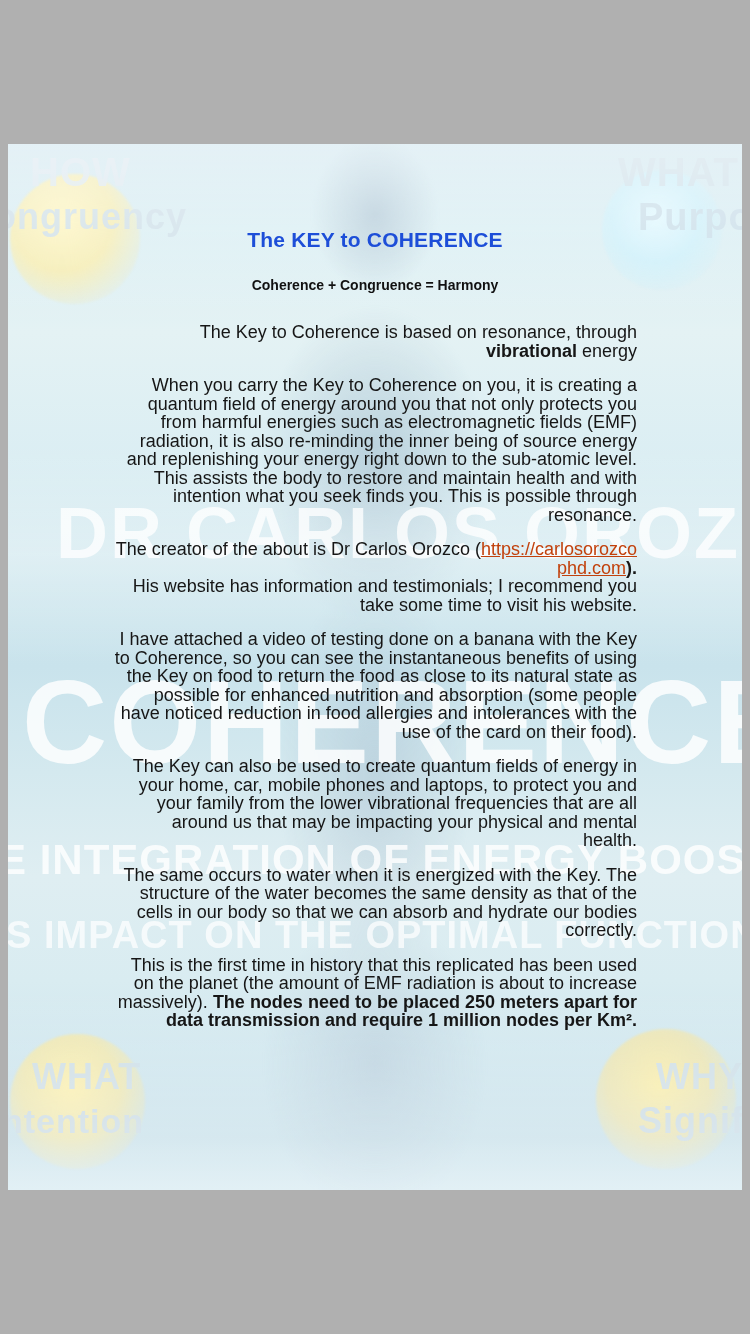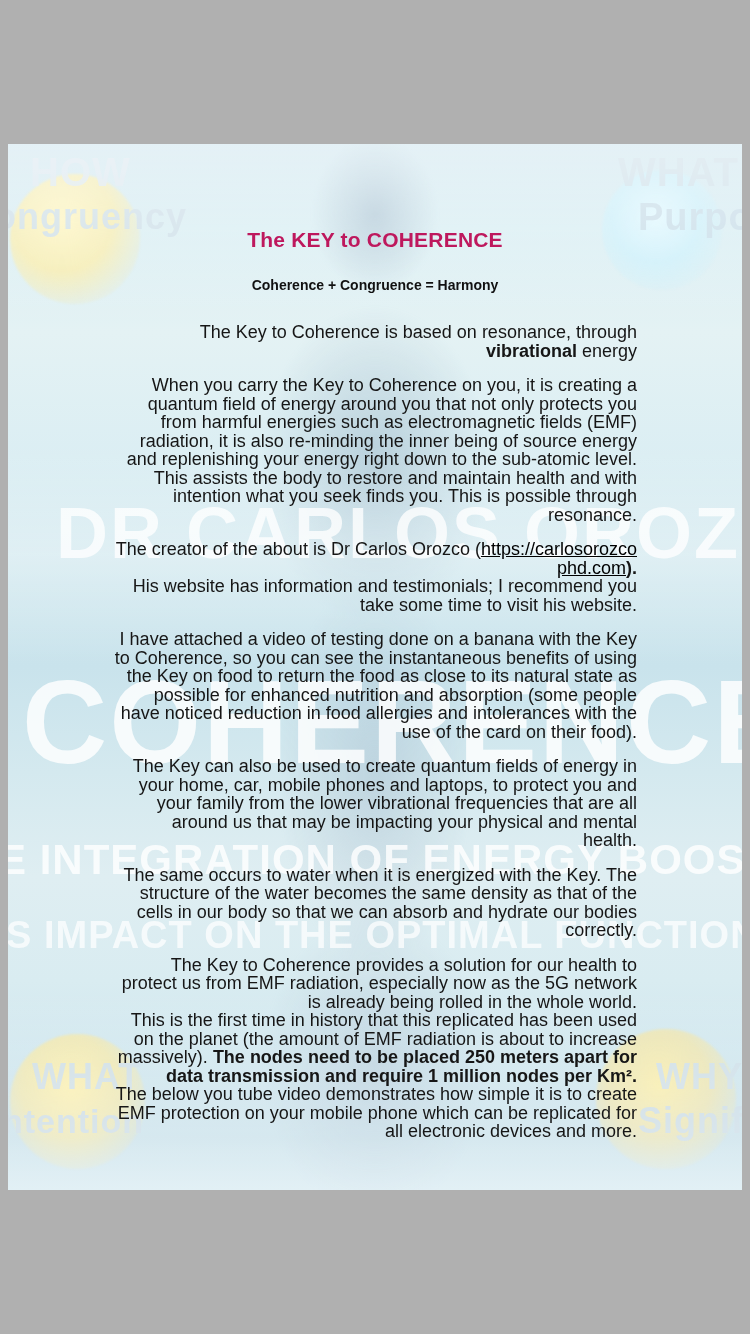--- a/index.html
+++ b/index.html
@@ -116,21 +116,21 @@
     padding: 0 105px 0 105px;
     color: #1b1b1b;
   }
 
   h1.doc-title {
     margin: 0;
     padding-top: 84px;
     text-align: center;
     font-size: 21px;
     font-weight: bold;
-    color: #be185d;
+    color: #1d4ed8;
     letter-spacing: 0.2px;
   }
 
   h2.doc-subtitle {
     margin: 0;
     padding-top: 25px;
     text-align: center;
     font-size: 14px;
     font-weight: bold;
     color: #111;
@@ -144,21 +144,21 @@
     margin: 0 0 16px 0;
     font-size: 18px;
     line-height: 18.5px;
     color: #161616;
     text-align: right;
   }
   p.para.tight { margin-bottom: 0; }
 
   .b { font-weight: bold; }
   a.link {
-    color: #000000;
+    color: #c2410c;
     text-decoration: underline;
     word-break: break-all;
   }
   .link-line { margin: 0 0 0 4px; }
 </style>
 </head>
 <body>
 
 <div id="page">
 
@@ -201,20 +201,18 @@
 
       <p class="para tight"><span>The creator of the about is Dr Carlos Orozco (</span><a class="link" href="#">https://carlosorozcophd.com</a><span class="b">).</span></p>
       <p class="para">His website has information and testimonials; I recommend you take some time to visit his website.</p>
 
       <p class="para">I have attached a video of testing done on a banana with the Key to Coherence, so you can see the instantaneous benefits of using the Key on food to return the food as close to its natural state as possible for enhanced nutrition and absorption (some people have noticed reduction in food allergies and intolerances with the use of the card on their food).</p>
 
       <p class="para">The Key can also be used to create quantum fields of energy in your home, car, mobile phones and laptops, to protect you and your family from the lower vibrational frequencies that are all around us that may be impacting your physical and mental health.</p>
 
       <p class="para">The same occurs to water when it is energized with the Key. The structure of the water becomes the same density as that of the cells in our body so that we can absorb and hydrate our bodies correctly.</p>
 
-      <p class="para tight">The Key to Coherence provides a solution for our health to protect us from EMF radiation, especially now as the 5G network is already being rolled in the whole world.</p>
       <p class="para tight"><span> This is the first time in history that this replicated has been used on the planet (the amount of EMF radiation is about to increase massively). </span><span class="b">The nodes need to be placed 250 meters apart for data transmission and require 1 million nodes per Km².</span></p>
 
-      <p class="para tight">The below you tube video demonstrates how simple it is to create EMF protection on your mobile phone which can be replicated for all electronic devices and more.</p>
 
     </div>
   </div>
 </div>
 
 </body></html>

